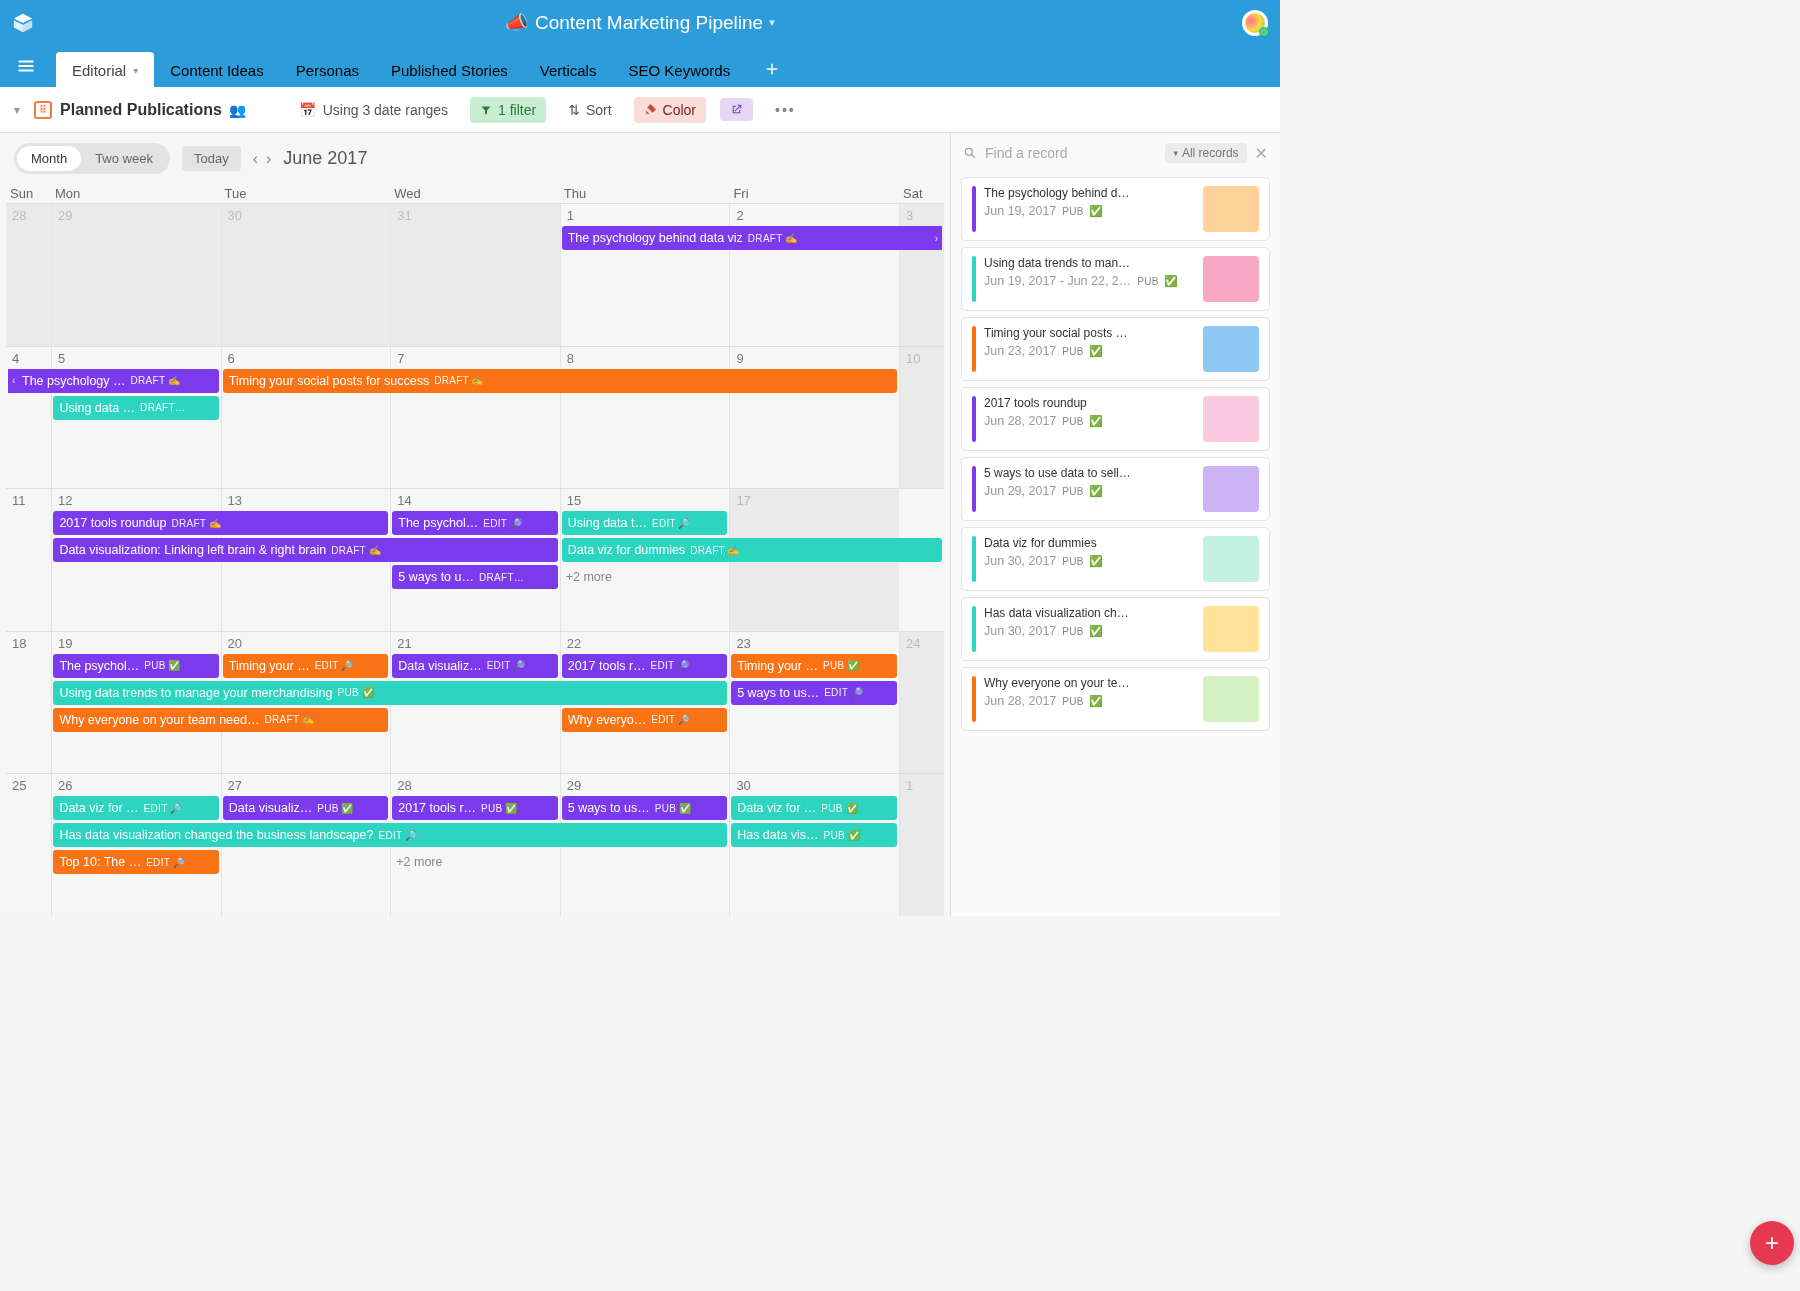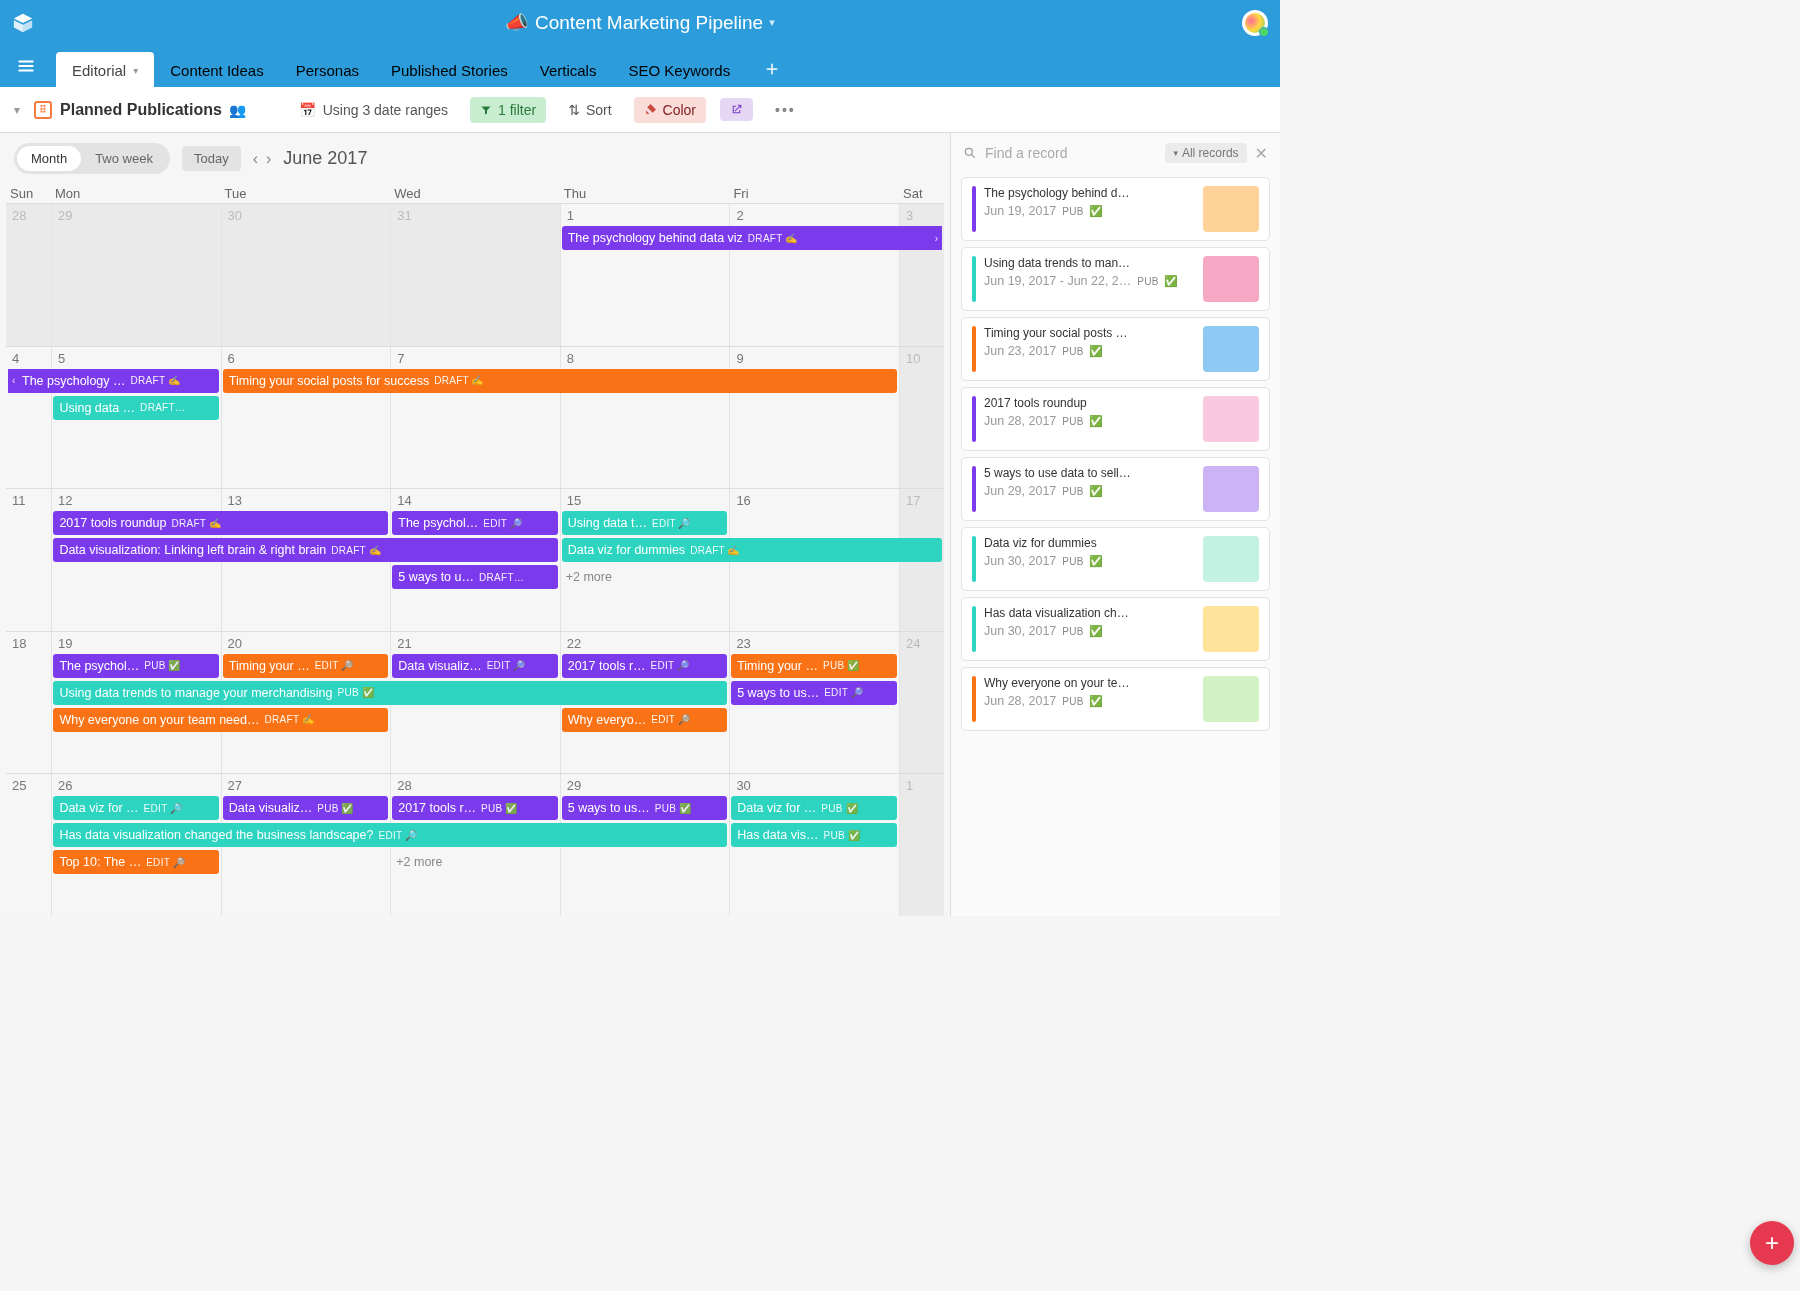--- a/index.html
+++ b/index.html
@@ -296,23 +296,20 @@
             </div>
             <div class="day-cell">
               <div class="day-num">13</div>
             </div>
             <div class="day-cell">
               <div class="day-num">14</div>
             </div>
             <div class="day-cell">
               <div class="day-num">15</div>
             </div>
-            <div class="day-cell">
-              <div class="day-num">16</div>
-            </div>
             <div class="day-cell other-month">
               <div class="day-num">17</div>
             </div>
             <div class="week-events">
               <div class="wev ev-purple" style="left: calc(4.83871% + 2px); width: calc(36.129% - 4px); top: 0px;">
                 <span style="overflow:hidden;text-overflow:ellipsis;">2017 tools roundup</span>
                 <span class="meta">DRAFT ✍️</span>
               </div>
               <div class="wev ev-purple" style="left: calc(40.9677% + 2px); width: calc(18.0645% - 4px); top: 0px;">
                 <span style="overflow:hidden;text-overflow:ellipsis;">The psychol…</span>

